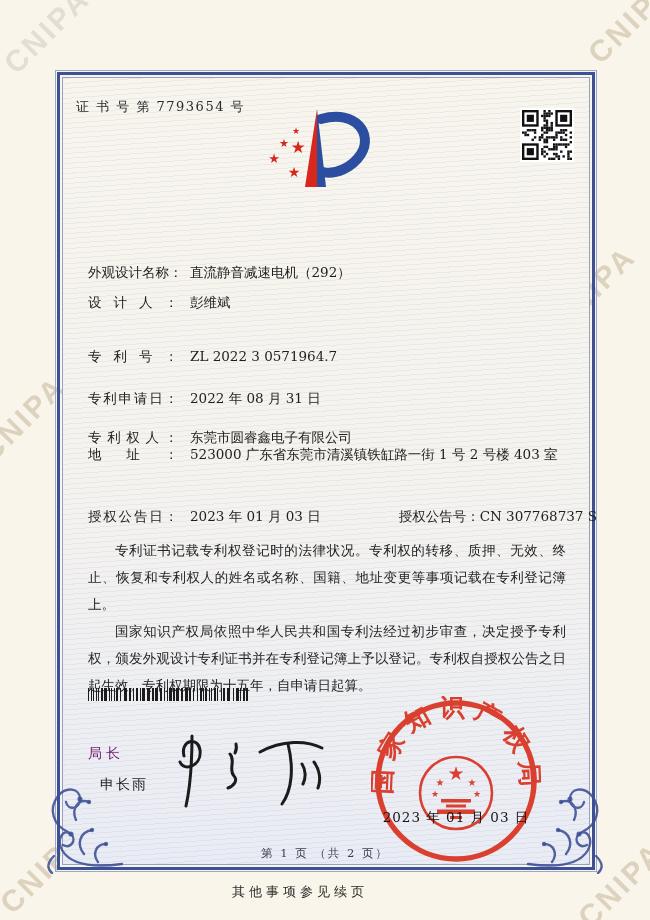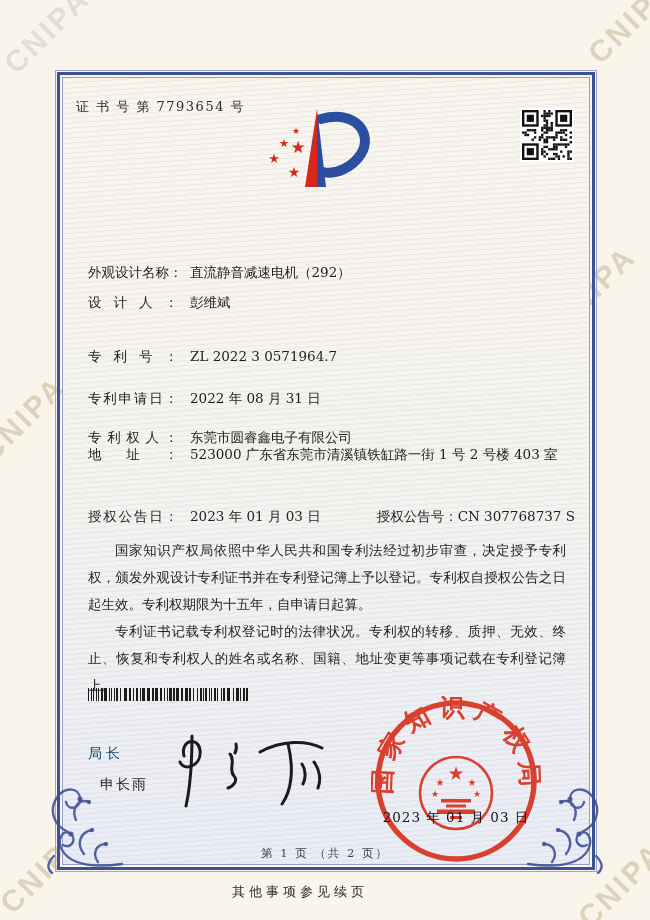--- a/index.html
+++ b/index.html
@@ -23,28 +23,28 @@
   
   .cert-no{position:absolute;left:76px;top:98px;font-size:13px;letter-spacing:1.5px;color:#2b2b2b;}
   .logo{position:absolute;left:263px;top:97px;}
   .qr{position:absolute;left:520px;top:108px;background:#fff;padding:2px;}
   .title{position:absolute;left:0;width:650px;top:202px;text-align:center;
          font-size:30px;font-weight:bold;letter-spacing:8px;color:#101010;}
   
   .frow{position:absolute;left:88px;font-size:13.5px;color:#1e1e1e;white-space:nowrap;}
   .flabel{display:inline-block;width:90px;text-align:justify;text-align-last:justify;}
   .fval{margin-left:12px;text-align:right;}
-  .fpair2{margin-left:56px;}
+  .fpair2{margin-left:78px;}
   
   .body-text{position:absolute;left:88px;top:537px;width:478px;font-size:13.5px;
              line-height:27px;color:#242424;text-align:justify;}
   .body-text p{margin:0;text-indent:2em;}
   
   .barcode{position:absolute;left:88px;top:688px;}
-  .sig-title{position:absolute;left:88px;top:745px;font-size:14px;letter-spacing:4px;color:#0c4a6e;}
+  .sig-title{position:absolute;left:88px;top:745px;font-size:14px;letter-spacing:4px;color:#701a75;}
   .sig-name{position:absolute;left:88px;top:776px;font-size:14px;letter-spacing:2px;color:#222;margin-left:12px;}
   .sig-script{position:absolute;left:156px;top:730px;}
   .seal{position:absolute;left:371px;top:696px;}
   .seal-date{position:absolute;left:371px;top:809px;width:170px;text-align:center;
              font-size:13.5px;color:#141414;letter-spacing:1px;}
   .page-num{position:absolute;left:0;width:650px;top:846px;text-align:center;
             font-size:11.5px;color:#3a3f49;letter-spacing:2px;}
   .cont-note{position:absolute;left:0;width:600px;top:883px;text-align:center;
              font-size:13px;color:#2a2a2a;letter-spacing:4px;}
 </style>
@@ -253,22 +253,22 @@
     <span class="flabel">专利权人：</span><span class="fval">东莞市圆睿鑫电子有限公司</span>
   </div>
   <div class="frow" style="top:446px">
     <span class="flabel">地址：</span><span class="fval">523000 广东省东莞市清溪镇铁缸路一街 1 号 2 号楼 403 室</span>
   </div>
   <div class="frow" style="top:508px">
     <span class="flabel">授权公告日：</span><span class="fval">2023 年 01 月 03 日</span><span class="fpair2">授权公告号：</span><span>CN 307768737 S</span>
   </div>
 
   <div class="body-text">
+    <p>专利证书记载专利权登记时的法律状况。专利权的转移、质押、无效、终止、恢复和专利权人的姓名或名称、国籍、地址变更等事项记载在专利登记簿上。</p>
     <p>国家知识产权局依照中华人民共和国专利法经过初步审查，决定授予专利权，颁发外观设计专利证书并在专利登记簿上予以登记。专利权自授权公告之日起生效。专利权期限为十五年，自申请日起算。</p>
-    <p>专利证书记载专利权登记时的法律状况。专利权的转移、质押、无效、终止、恢复和专利权人的姓名或名称、国籍、地址变更等事项记载在专利登记簿上。</p>
   </div>
 
   <svg class="barcode" id="barcode" width="166" height="13">
       <rect x="0" y="0" width="1" height="13" fill="#1c1c1c"></rect>
       <rect x="3" y="0" width="1" height="13" fill="#1c1c1c"></rect>
       <rect x="5" y="0" width="1" height="13" fill="#1c1c1c"></rect>
       <rect x="8" y="0" width="1" height="13" fill="#1c1c1c"></rect>
       <rect x="10" y="0" width="1" height="13" fill="#1c1c1c"></rect>
       <rect x="13" y="0" width="2" height="13" fill="#1c1c1c"></rect>
       <rect x="16" y="0" width="3" height="13" fill="#1c1c1c"></rect>

